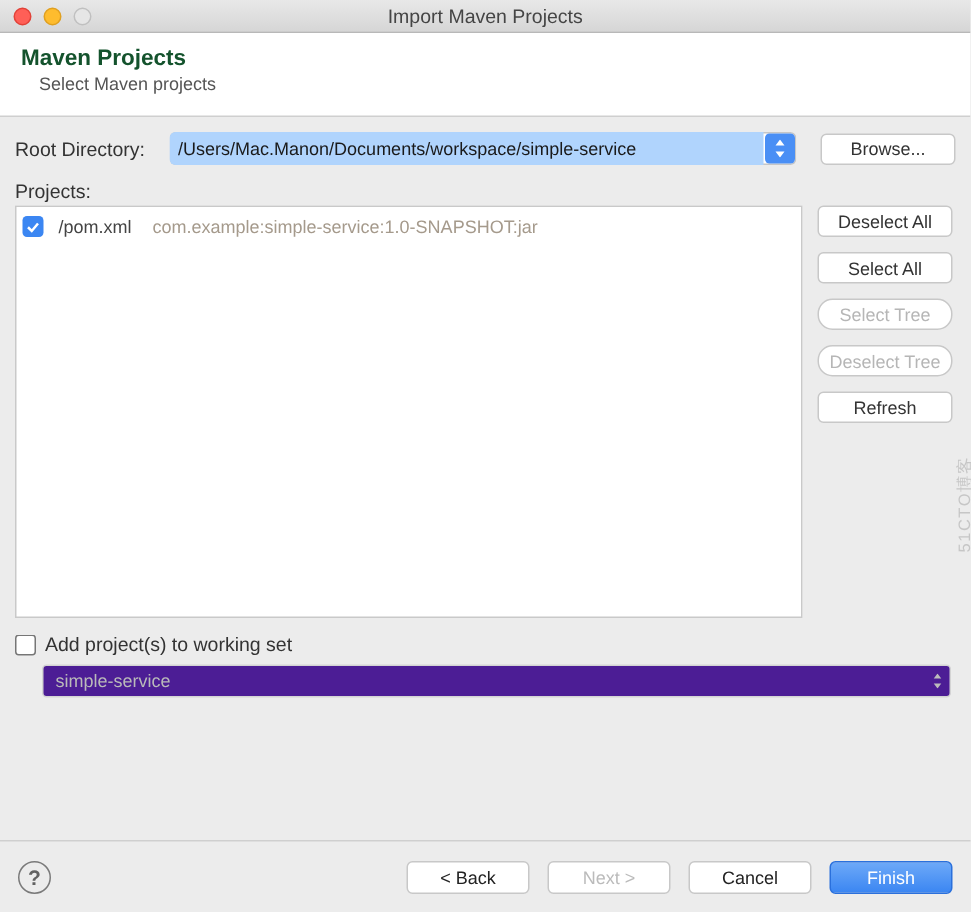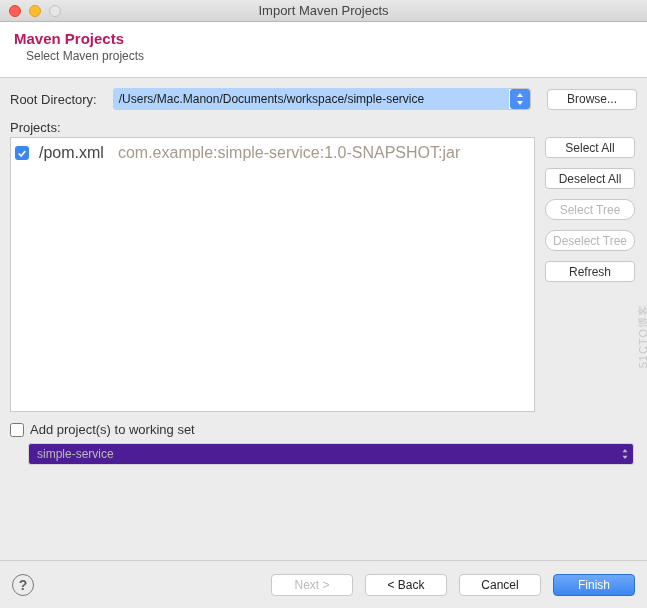--- a/index.html
+++ b/index.html
@@ -24,21 +24,21 @@
     .tl { width: 12px; height: 12px; border-radius: 50%; }
     .tl.red { background: #ff5f57; border: 0.5px solid #e24238; }
     .tl.yellow { background: #febc2e; border: 0.5px solid #e0a020; }
     .tl.green { background: #e6e6e6; border: 0.5px solid #c0c0c0; }
     .title { position: absolute; left: 0; right: 0; text-align: center; font-size: 13px; color: #454545; }
     .banner {
       background: #fff;
       padding: 8px 14px 14px;
       border-bottom: 1px solid #cfcfcf;
     }
-    .banner h1 { font-size: 15px; font-weight: 600; color: #be185d; }
+    .banner h1 { font-size: 15px; font-weight: 600; color: #14532d; }
     .banner p { font-size: 12px; color: #555; margin-top: 2px; padding-left: 12px; }
     .content { padding: 10px 10px 6px; }
     .row-root { display: flex; align-items: center; gap: 16px; margin-bottom: 10px; }
     .row-root label { font-size: 13px; color: #333; white-space: nowrap; }
     .combo {
       flex: 1;
       display: flex;
       align-items: center;
       background: #fff;
       border-radius: 4px;
@@ -75,21 +75,21 @@
     .side-btn.disabled { color: #b6b6b6; border-radius: 10px; }
     .projects-wrap { display: flex; gap: 10px; }
     .projects-head { font-size: 13px; color: #333; margin-bottom: 2px; }
     .projects-list {
       flex: 1; height: 275px;
       background: #fff;
       border: 1px solid #c9c9c9;
       padding: 6px 4px;
       overflow: auto;
     }
-    .proj-item { display: flex; align-items: center; gap: 10px; font-size: 16px; }
+    .proj-item { display: flex; gap: 10px; font-size: 12px; }
     .proj-item .cb {
       width: 14px; height: 14px; border-radius: 3px;
       background: #3b86f2; display: flex; align-items: center; justify-content: center;
     }
     .proj-item .cb svg { width: 10px; height: 9px; fill: none; stroke: #fff; stroke-width: 2; }
     .proj-file { color: #444; }
     .proj-art { color: #a59a8c; margin-left: 4px; }
     .side-col { display: flex; flex-direction: column; gap: 10px; width: 92px; }
     .checkbox-row { display: flex; align-items: center; gap: 6px; margin-top: 10px; font-size: 13px; }
     .checkbox-row input[type=checkbox] { width: 14px; height: 14px; }
@@ -173,22 +173,22 @@
         <span class="cb">
           <svg viewBox="0 0 12 10">
               <path d="M2 5 L5 8 L10 2"></path>
             </svg>
         </span>
         <span class="proj-file">/pom.xml</span>
         <span class="proj-art">com.example:simple-service:1.0-SNAPSHOT:jar</span>
       </div>
     </div>
     <div class="side-col">
+      <button class="side-btn">Deselect All</button>
       <button class="side-btn">Select All</button>
-      <button class="side-btn">Deselect All</button>
       <button class="side-btn disabled">Select Tree</button>
       <button class="side-btn disabled">Deselect Tree</button>
       <button class="side-btn">Refresh</button>
     </div>
   </div>
 
   <label class="checkbox-row">
     <input type="checkbox" style="">
     <span>Add project(s) to working set</span>
   </label>
@@ -198,19 +198,19 @@
         <path d="M4 0 L7 4 H1 Z M4 12 L1 8 H7 Z"></path>
       </svg>
   </div>
 
 
 </div>
 
 <div class="footer">
   <div class="help-icon">?</div>
   <div class="footer-spacer"></div>
+  <button class="footer-btn">&lt; Back</button>
   <button class="footer-btn disabled">Next &gt;</button>
-  <button class="footer-btn">&lt; Back</button>
   <button class="footer-btn">Cancel</button>
   <button class="footer-btn primary">Finish</button>
 </div>
 
 <div class="watermark">51CTO博客</div>
 
 </body></html>

